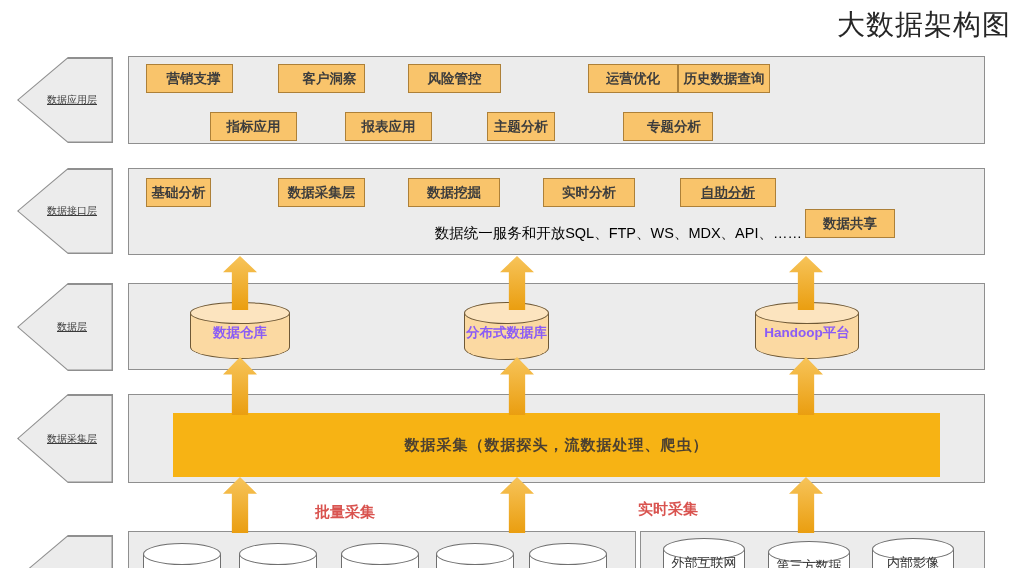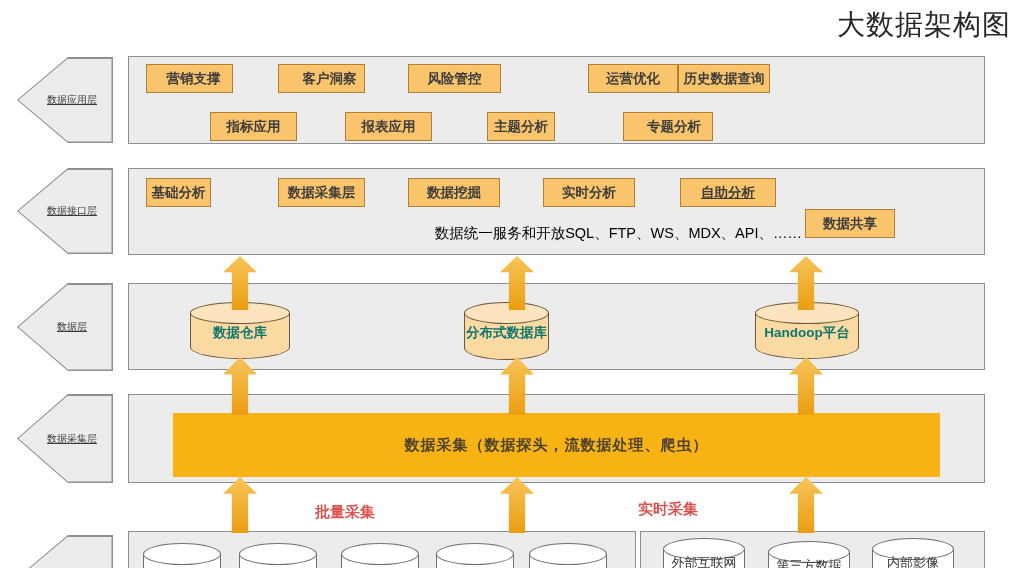--- a/index.html
+++ b/index.html
@@ -59,21 +59,21 @@
     box-sizing:border-box;z-index:2;
   }
   .cyl .cyl-body{
     position:absolute;left:0;right:0;top:11px;bottom:0;
     background:var(--cylinder);border:1.4px solid var(--cylinder_border);border-top:none;
     border-bottom-left-radius:50% 12px;border-bottom-right-radius:50% 12px;
     box-sizing:border-box;
   }
   .cyl .cyl-label{
     position:absolute;left:0;right:0;top:50%;transform:translateY(-38%);
-    text-align:center;font-size:13.5px;font-weight:600;color:#0f766e;z-index:3;white-space:nowrap;
+    text-align:center;font-size:13.5px;font-weight:600;color:#8b5cf6;z-index:3;white-space:nowrap;
   }
   .cyl.white .cyl-top{background:#ffffff;border-color:#6f6f6f;}
   .cyl.white .cyl-body{background:#ffffff;border-color:#6f6f6f;}
   .cyl.white .cyl-label{color:#333;font-weight:500;font-size:13px;top:16px;transform:none;}
   .collect-bar{
     position:absolute;left:173px;top:413px;width:767px;height:64px;background:var(--bar);
     display:flex;align-items:center;justify-content:center;z-index:2;
     font-size:15px;font-weight:700;color:#4d4130;letter-spacing:1px;
   }
   .red-note{

